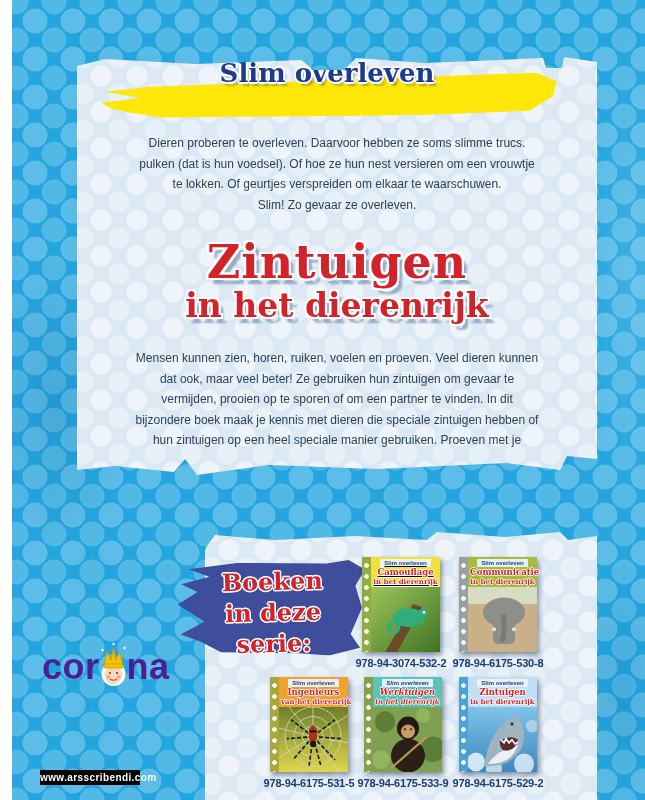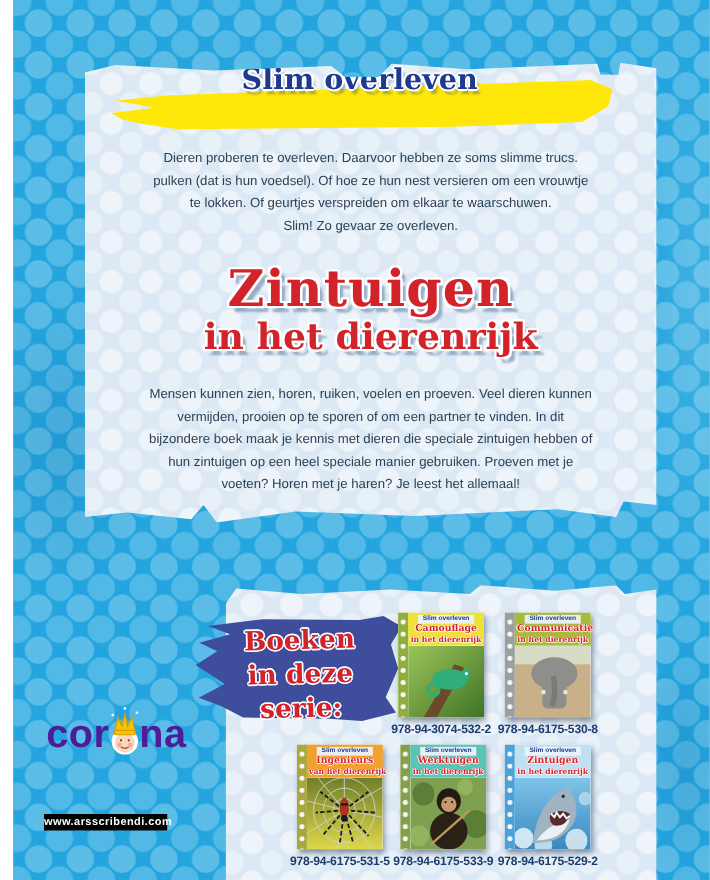--- a/index.html
+++ b/index.html
@@ -77,21 +77,21 @@
   
   #corona-logo{position:absolute;left:30px;top:642px;display:flex;align-items:flex-end;color:#4c1d95;font-weight:bold;font-size:36px;line-height:40px;letter-spacing:.5px;}
   #corona-logo .crown-face{width:27px;height:46px;margin:0 0 -1px;}
 
   
   #barcode-box{position:absolute;left:28px;top:688px;width:124px;height:80px;background:#fff;}
   #barcode-bars{position:absolute;left:9px;top:7px;width:106px;height:52px;
     background:repeating-linear-gradient(90deg,#000 0 2px,#fff 2px 3px,#000 3px 4px,#fff 4px 7px,#000 7px 10px,#fff 10px 11px,#000 11px 12px,#fff 12px 15px);}
   .guard{position:absolute;top:7px;width:2px;height:60px;background:#000;}
   #barcode-number{position:absolute;left:0;top:60px;width:124px;text-align:center;font-family:"DejaVu Sans Mono",monospace;font-size:11.5px;color:#000;background:transparent;white-space:nowrap;}
-  #website-strip{position:absolute;left:28px;top:740px;width:112px;height:15px;background:#000;color:#fff;font-weight:bold;font-size:10px;line-height:15px;text-align:center;letter-spacing:.4px;}
+  #website-strip{position:absolute;left:28px;top:770px;width:100px;height:15px;background:#000;color:#fff;font-weight:bold;font-size:10px;line-height:15px;text-align:center;letter-spacing:.4px;}
 </style>
 </head>
 <body>
 
 <div id="stage" style="background-color: rgb(36, 165, 223); margin-left: 12px;">
   <div class="dots-bg"></div>
   <div class="blob blob1"></div>
   <div class="blob blob2"></div>
   <div class="blob blob3"></div>
   <div class="blob blob4"></div>
@@ -107,40 +107,40 @@
       <div>Slim! Zo gevaar ze overleven.</div>
     </div>
 
     <div id="main-title" style="color: rgb(210, 35, 42);">
       <div id="title-line1" class="outline-big">Zintuigen</div>
       <div id="title-line2" class="outline-big">in het dierenrijk</div>
     </div>
 
     <div class="para" id="description" style="color: rgb(45, 65, 86);">
       <div>Mensen kunnen zien, horen, ruiken, voelen en proeven. Veel dieren kunnen</div>
+      <div>dat ook, maar veel beter! Ze gebruiken hun zintuigen om gevaar te</div>
       <div>vermijden, prooien op te sporen of om een partner te vinden. In dit</div>
       <div>bijzondere boek maak je kennis met dieren die speciale zintuigen hebben of</div>
       <div>hun zintuigen op een heel speciale manier gebruiken. Proeven met je</div>
-      <div>voeten? Horen met je haren? Je leest het allemaal!</div>
     </div>
   </div>
 
   <div class="panel" id="panel-bottom" style="background-color: rgb(220, 233, 244);"></div>
 
   <div id="series-brush" style="background-color: rgb(63, 77, 157);"></div>
   <div id="series-heading" style="color: rgb(210, 35, 42);">
     <div>Boeken</div>
     <div>in deze</div>
     <div>serie:</div>
   </div>
 
   <div class="cover" style="left:350px;top:557px;">
     <div class="binding" style="background-color: rgb(143, 174, 62);"></div>
     <div class="cover-main">
-      <div class="cover-header" style="background-color: rgb(239, 224, 58);">
+      <div class="cover-header" style="background-color: rgb(239, 224, 58); text-decoration: underline;">
         <div class="mini-banner">Slim overleven</div>
         <div class="mini-t1">Camouflage</div>
         <div class="mini-t2">in het dierenrijk</div>
       </div>
       <div class="cover-photo">
         <svg viewBox="0 0 69 62" preserveAspectRatio="none">
           <defs>
               <linearGradient id="g1" x1="0" y1="0" x2="1" y2="1">
             <stop offset="0" stop-color="#9cc45a"></stop>
                 <stop offset="1" stop-color="#3f7324"></stop>
@@ -209,21 +209,21 @@
           </g>
           <ellipse cx="34" cy="26" rx="4" ry="9" fill="#b03020"></ellipse>
           <rect x="30.5" y="22" width="7" height="2" fill="#1a1a1a"></rect>
           <circle cx="34" cy="35" r="3" fill="#1a1a1a"></circle>
         </svg>
       </div>
     </div>
   </div>
   <div class="isbn" style="left:237px;top:777px;">978-94-6175-531-5</div>
 
-  <div class="cover" style="left:352px;top:677px;">
+  <div class="cover" style="left:352px;top:677px;font-style:italic;">
     <div class="binding" style="background-color: rgb(134, 160, 74);"></div>
     <div class="cover-main">
       <div class="cover-header" style="background-color: rgb(92, 196, 182);">
         <div class="mini-banner">Slim overleven</div>
         <div class="mini-t1">Werktuigen</div>
         <div class="mini-t2">in het dierenrijk</div>
       </div>
       <div class="cover-photo">
         <svg viewBox="0 0 69 62" preserveAspectRatio="none">
           <rect width="69" height="62" fill="#7fa050"></rect>

